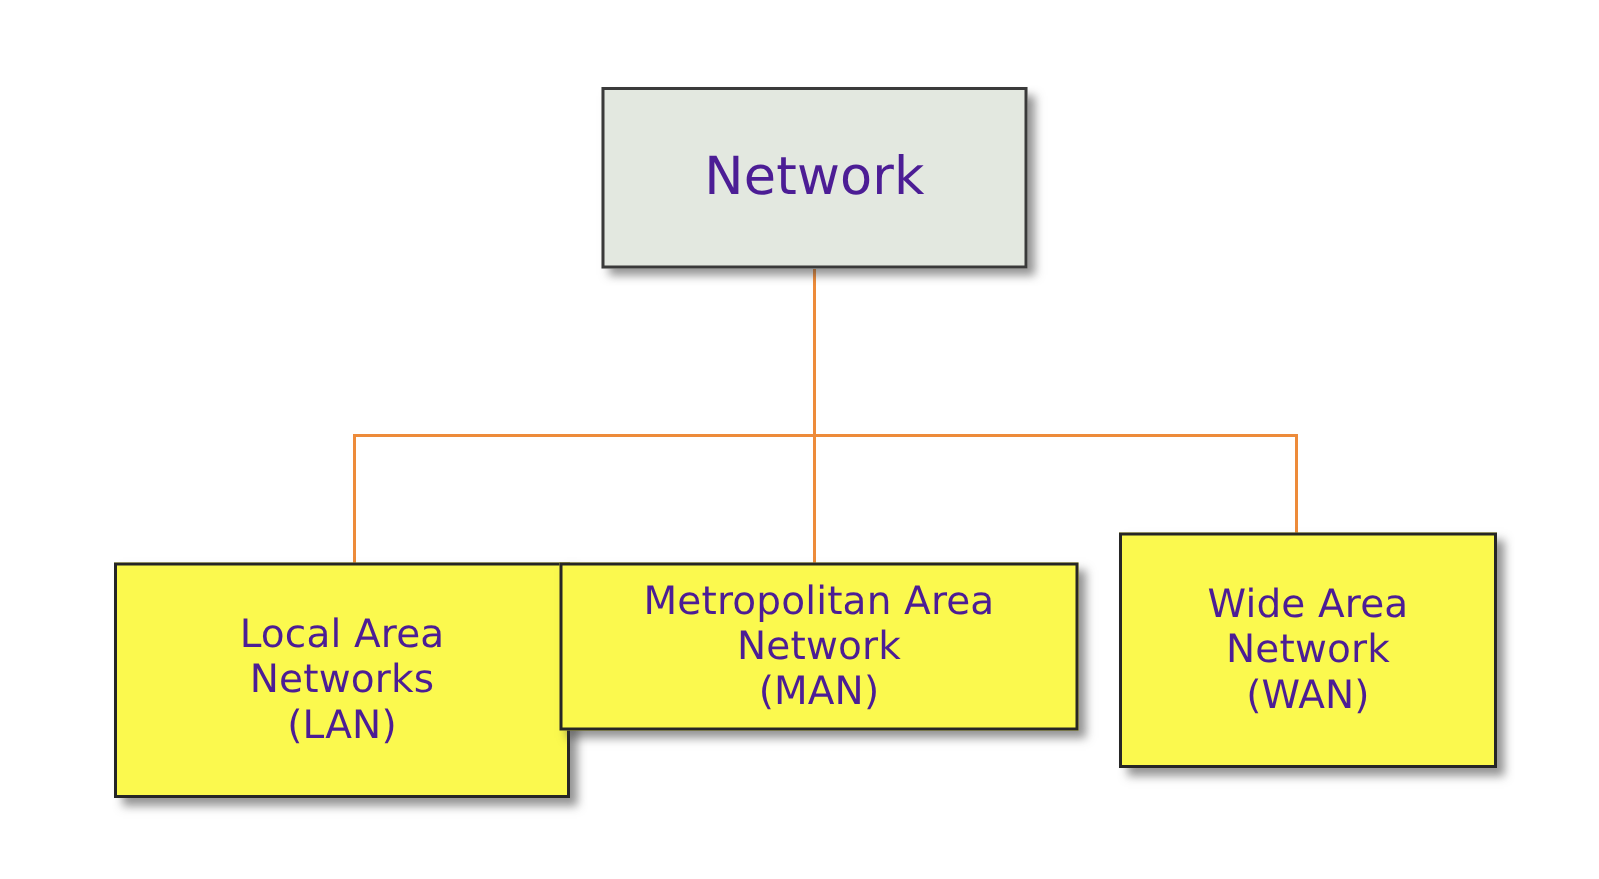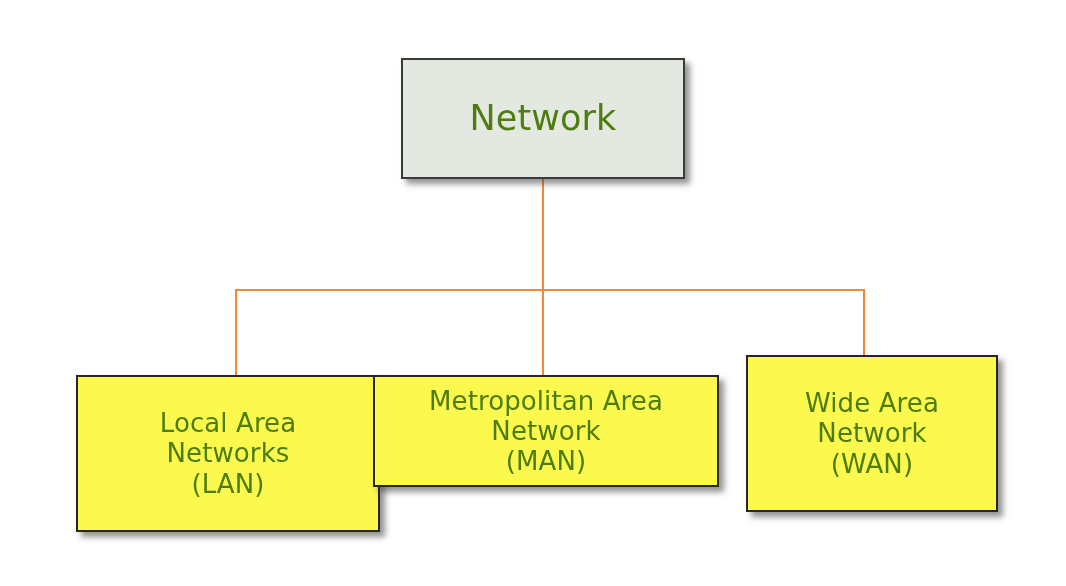--- a/index.html
+++ b/index.html
@@ -37,21 +37,21 @@
     display: flex;
     align-items: center;
     justify-content: center;
     text-align: center;
     border: 2px solid #2b2b2b;
     box-shadow: 5px 5px 6px rgba(60, 60, 60, 0.55);
     z-index: 2;
   }
   .node .node-label {
     display: block;
-    color: #4d7c0f;
+    color: #4c1d95;
     line-height: 1.16;
     letter-spacing: 0.1px;
     white-space: pre-line;
   }
 
   
   #node-network {
     left: 401px;
     top: 58px;
     width: 284px;

